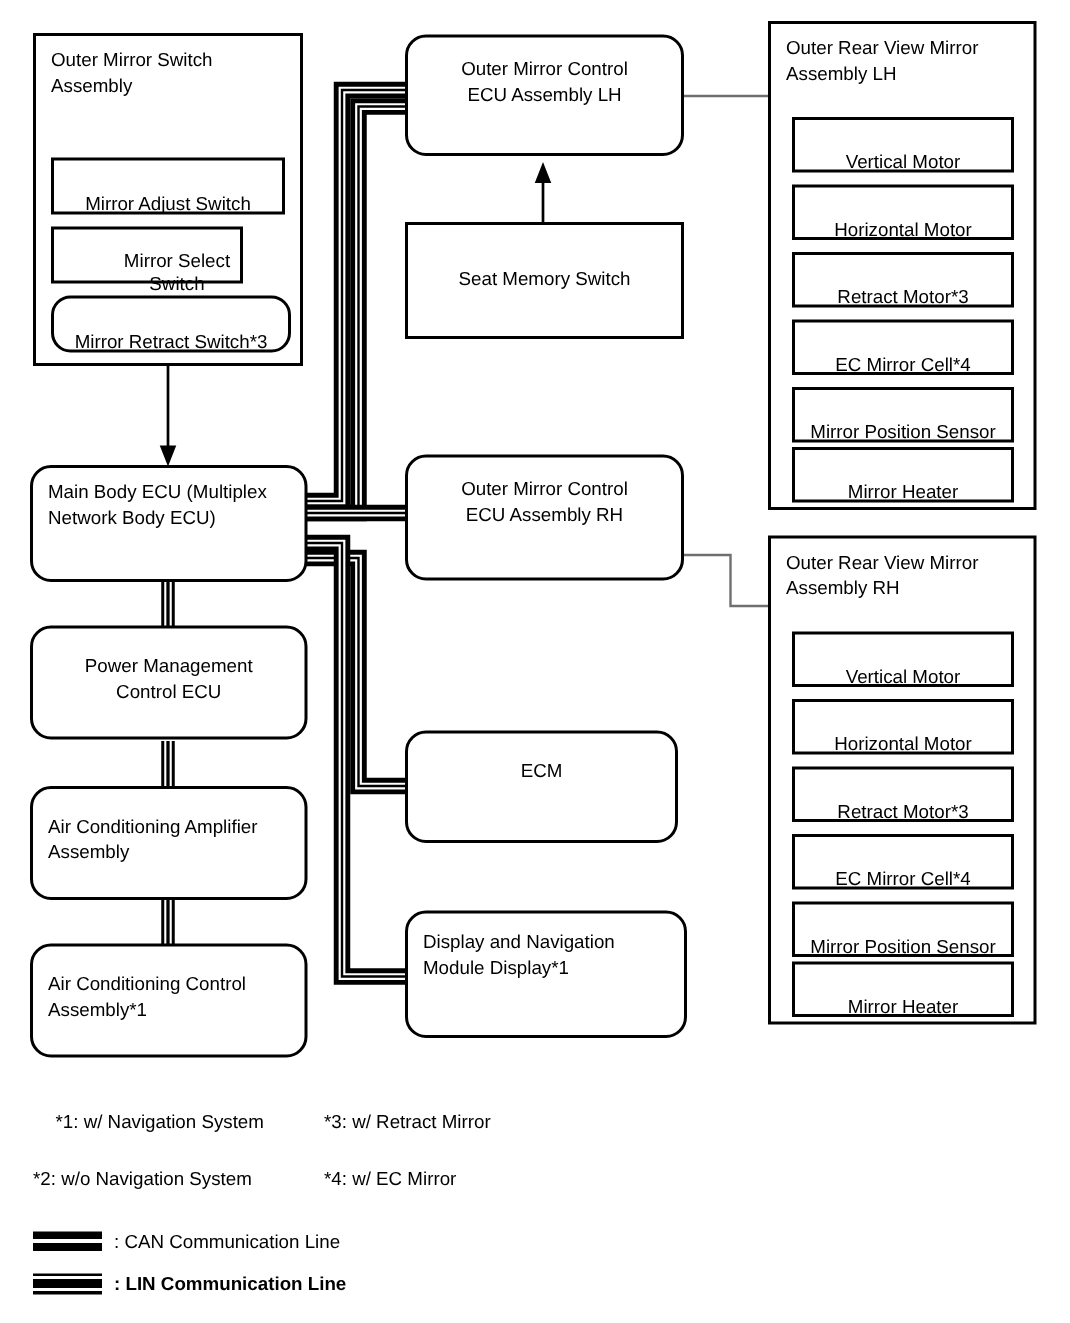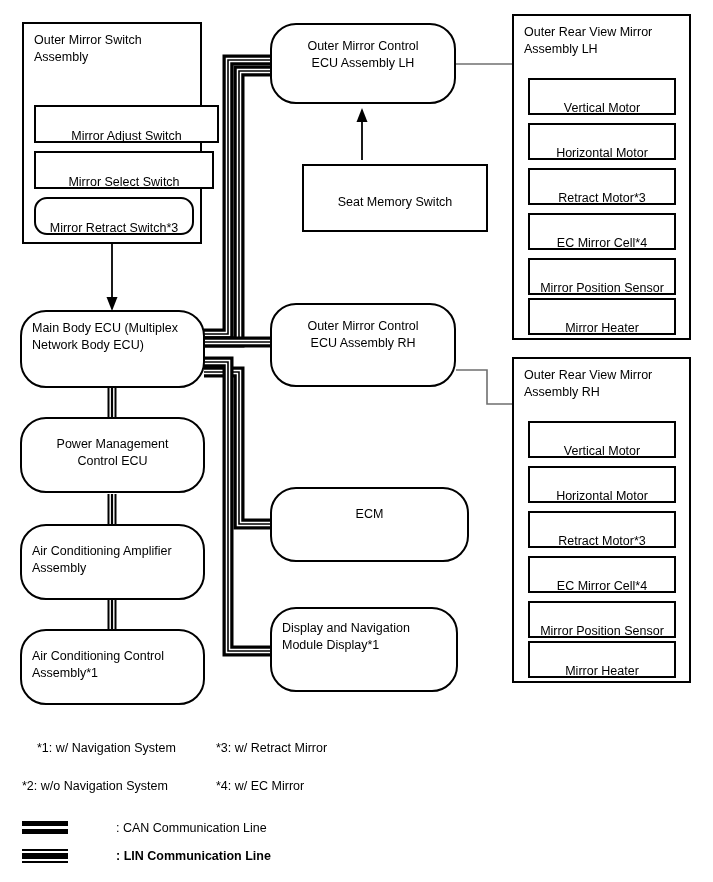--- a/index.html
+++ b/index.html
@@ -19,21 +19,21 @@
   }
 
   
   .box {
     position: absolute;
     box-sizing: border-box;
     background: #ffffff;
     border: 2px solid #000000;
   }
   .box.rounded {
-    border-radius: 26px;
+    border-radius: 14px;
   }
   .box-label {
     position: absolute;
     left: 10px;
     right: 8px;
     top: 8px;
     font-size: 12.5px;
     line-height: 17px;
     text-align: left;
     white-space: pre-line;
@@ -78,21 +78,20 @@
     font-size: 12.5px;
     line-height: 16px;
     white-space: nowrap;
   }
   .legend-row {
     position: absolute;
     display: flex;
     align-items: center;
     font-size: 12.5px;
     white-space: nowrap;
-    gap: 40px;
   }
   .legend-text {
     margin-left: 8px;
   }
   .sym {
     width: 46px;
     height: 14px;
     flex: 0 0 auto;
     position: relative;
   }
@@ -176,24 +175,24 @@
     <g fill="none">
       <path d="M112,599 L112,630" stroke="#000" stroke-width="9"></path>
       <path d="M112,599 L112,630" stroke="#fff" stroke-width="5"></path>
       <path d="M112,599 L112,630" stroke="#000" stroke-width="2.2"></path>
     </g>
   </svg>
 
   <div class="box" style="left:22px; top:22px; width:180px; height:222px;">
     <div class="box-label">Outer Mirror Switch
 Assembly</div>
-    <div class="subbox" style="left:10px; top:81px; width:185px; height:38px;">
+    <div class="subbox" style="left:10px; top:81px; width:156px; height:38px;">
       <span>Mirror Adjust Switch</span>
     </div>
-    <div class="subbox" style="left:10px; top:127px; width:180px; height:38px;">
+    <div class="subbox" style="left:10px; top:127px; width:128px; height:38px;padding-left:40px;">
       <span>Mirror Select Switch</span>
     </div>
     <div class="subbox" style="left:10px; top:173px; width:160px; height:38px;border-radius:13px;">
       <span>Mirror Retract Switch*3</span>
     </div>
   </div>
 
   <div class="box rounded" style="left:20px; top:310px; width:185px; height:78px;">
     <div class="box-label">Main Body ECU (Multiplex
 Network Body ECU)</div>
@@ -212,30 +211,30 @@
   <div class="box rounded" style="left:20px; top:629px; width:185px; height:76px;">
     <div class="box-label" style="top:17px;">Air Conditioning Control
 Assembly*1</div>
   </div>
 
   <div class="box rounded" style="left:270px; top:23px; width:186px; height:81px;">
     <div class="box-label center" style="top:13px;">Outer Mirror Control
 ECU Assembly LH</div>
   </div>
 
-  <div class="box" style="left:270px; top:164px; width:186px; height:68px;margin-left:32px;">
+  <div class="box" style="left:270px; top:148px; width:186px; height:78px;">
     <div class="box-label center" style="top:28px;">Seat Memory Switch</div>
   </div>
 
   <div class="box rounded" style="left:270px; top:303px; width:186px; height:84px;">
     <div class="box-label center" style="top:13px;">Outer Mirror Control
 ECU Assembly RH</div>
   </div>
 
-  <div class="box rounded" style="left:270px; top:487px; width:199px; height:75px;">
+  <div class="box rounded" style="left:270px; top:487px; width:182px; height:75px;">
     <div class="box-label center" style="top:17px;">ECM</div>
   </div>
 
   <div class="box rounded" style="left:270px; top:607px; width:188px; height:85px;">
     <div class="box-label" style="top:11px;">Display and Navigation
 Module Display*1</div>
   </div>
 
   <div class="box" style="left:512px; top:14px; width:179px; height:326px;">
     <div class="box-label">Outer Rear View Mirror

